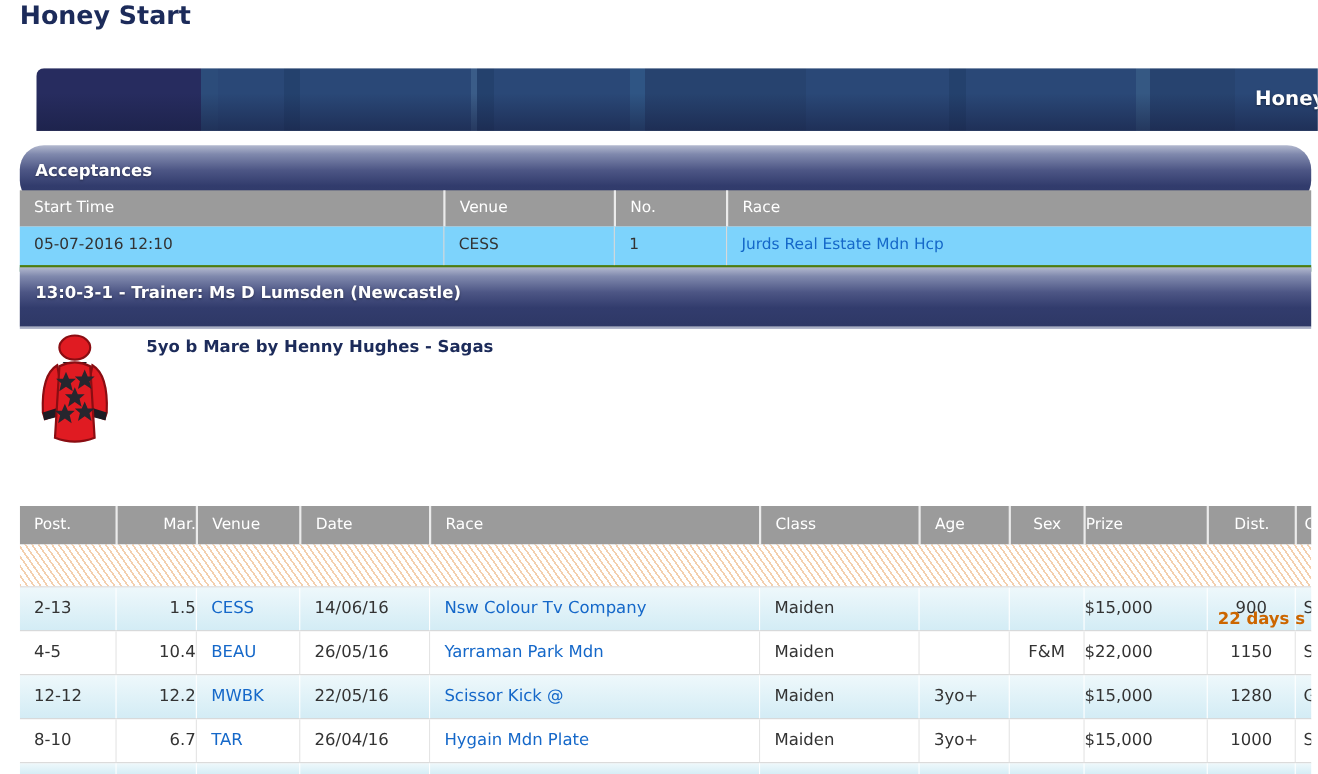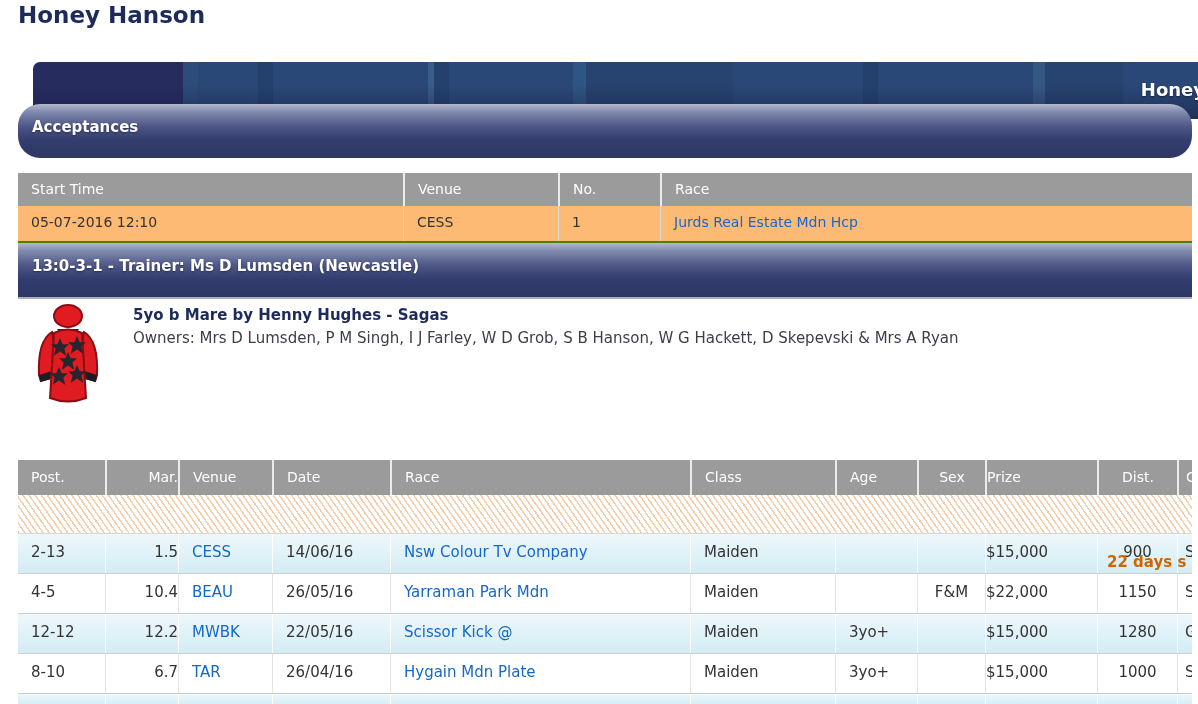--- a/index.html
+++ b/index.html
@@ -36,30 +36,30 @@
   
   .section-bar{
     position:absolute;left:0;width:1174px;height:54px;
     background:linear-gradient(180deg,#b3b9cf 0%,#8089ad 15%,#4d5685 42%,#323c6d 68%,#2e3866 100%);
     color:#ffffff;font-weight:bold;
   }
   .section-bar .bar-label{
     position:absolute;left:14px;top:14px;font-size:15px;
     text-shadow:0 1px 2px rgba(0,0,0,.4);white-space:nowrap;
   }
-  .acc-bar{top:104px;border-radius:22px;}
+  .acc-bar{top:132px;border-radius:22px;}
   .trainer-bar{top:243px;border-bottom:2px solid #a9afc5;}
   
   .acc-head{
     position:absolute;left:0;top:173px;width:1174px;height:33px;
     background:#9b9b9b;display:flex;color:#ffffff;font-size:14px;justify-content:center;
   }
   .acc-row{
     position:absolute;left:0;top:206px;width:1174px;height:35px;
-    background:#fdba74;display:flex;color:#333333;font-size:14px;
+    background:#7dd3fc;display:flex;color:#333333;font-size:14px;
     border-bottom:6px solid #4d7c0f;
   }
   .acell{box-sizing:border-box;padding:8px 0 0 13px;height:100%;white-space:nowrap;overflow:hidden;}
   .acc-head .acell + .acell{border-left:2px solid rgba(255,255,255,.8);}
   .acc-row  .acell + .acell{border-left:1px solid #d9d9d9;}
   .ac-start{width:385px;} .ac-venue{width:155px;} .ac-no{width:102px;} .ac-race{flex:1;}
   
   .silks{position:absolute;left:12px;top:303px;width:76px;height:104px;}
   .horse-desc{
     position:absolute;left:115px;top:306px;font-size:15px;font-weight:bold;
@@ -90,21 +90,21 @@
   .data-row.blue{background:linear-gradient(180deg,#eef8fb 0%,#d3ecf5 100%);}
   .data-row.white{background:#ffffff;}
   .data-row.blue .rcell + .rcell{border-left:1px solid #ffffff;}
   .data-row.white .rcell + .rcell{border-left:1px solid #e4e4e4;}
   .partial-row{height:11px;border-bottom:none;}
   a.lnk{color:#1568c9;text-decoration:none;cursor:pointer;}
 </style>
 </head>
 <body>
 
-<h1 class="page-title">Honey Hanson</h1>
+<h1 class="page-title">Honey Start</h1>
 
 <div class="content">
 
   <div class="banner">
     <span class="banner-title">Honey</span>
   </div>
 
   <div class="section-bar acc-bar">
     <span class="bar-label">Acceptances</span>
   </div>
@@ -144,21 +144,20 @@
 
     <g fill="#26262e">
       <path transform="translate(30,44) scale(1.5)" d="M0,-6 L1.8,-1.8 6,-1.8 2.9,1 4.1,5.8 0,3 -4.1,5.8 -2.9,1 -6,-1.8 -1.8,-1.8 Z"></path>
       <path transform="translate(47,42) scale(1.5)" d="M0,-6 L1.8,-1.8 6,-1.8 2.9,1 4.1,5.8 0,3 -4.1,5.8 -2.9,1 -6,-1.8 -1.8,-1.8 Z"></path>
       <path transform="translate(38,58) scale(1.5)" d="M0,-6 L1.8,-1.8 6,-1.8 2.9,1 4.1,5.8 0,3 -4.1,5.8 -2.9,1 -6,-1.8 -1.8,-1.8 Z"></path>
       <path transform="translate(29,73) scale(1.5)" d="M0,-6 L1.8,-1.8 6,-1.8 2.9,1 4.1,5.8 0,3 -4.1,5.8 -2.9,1 -6,-1.8 -1.8,-1.8 Z"></path>
       <path transform="translate(47,71) scale(1.5)" d="M0,-6 L1.8,-1.8 6,-1.8 2.9,1 4.1,5.8 0,3 -4.1,5.8 -2.9,1 -6,-1.8 -1.8,-1.8 Z"></path>
     </g>
   </svg>
   <div class="horse-desc">5yo b Mare by Henny Hughes - Sagas</div>
-  <div class="horse-owners">Owners: Mrs D Lumsden, P M Singh, I J Farley, W D Grob, S B Hanson, W G Hackett, D Skepevski &amp; Mrs A Ryan</div>
 
   <div class="results">
 
     <div class="r-row r-head">
       <div class="rcell c-post">Post.</div>
       <div class="rcell c-mar">Mar.</div>
       <div class="rcell c-venue">Venue</div>
       <div class="rcell c-date">Date</div>
       <div class="rcell c-race">Race</div>
       <div class="rcell c-class">Class</div>

